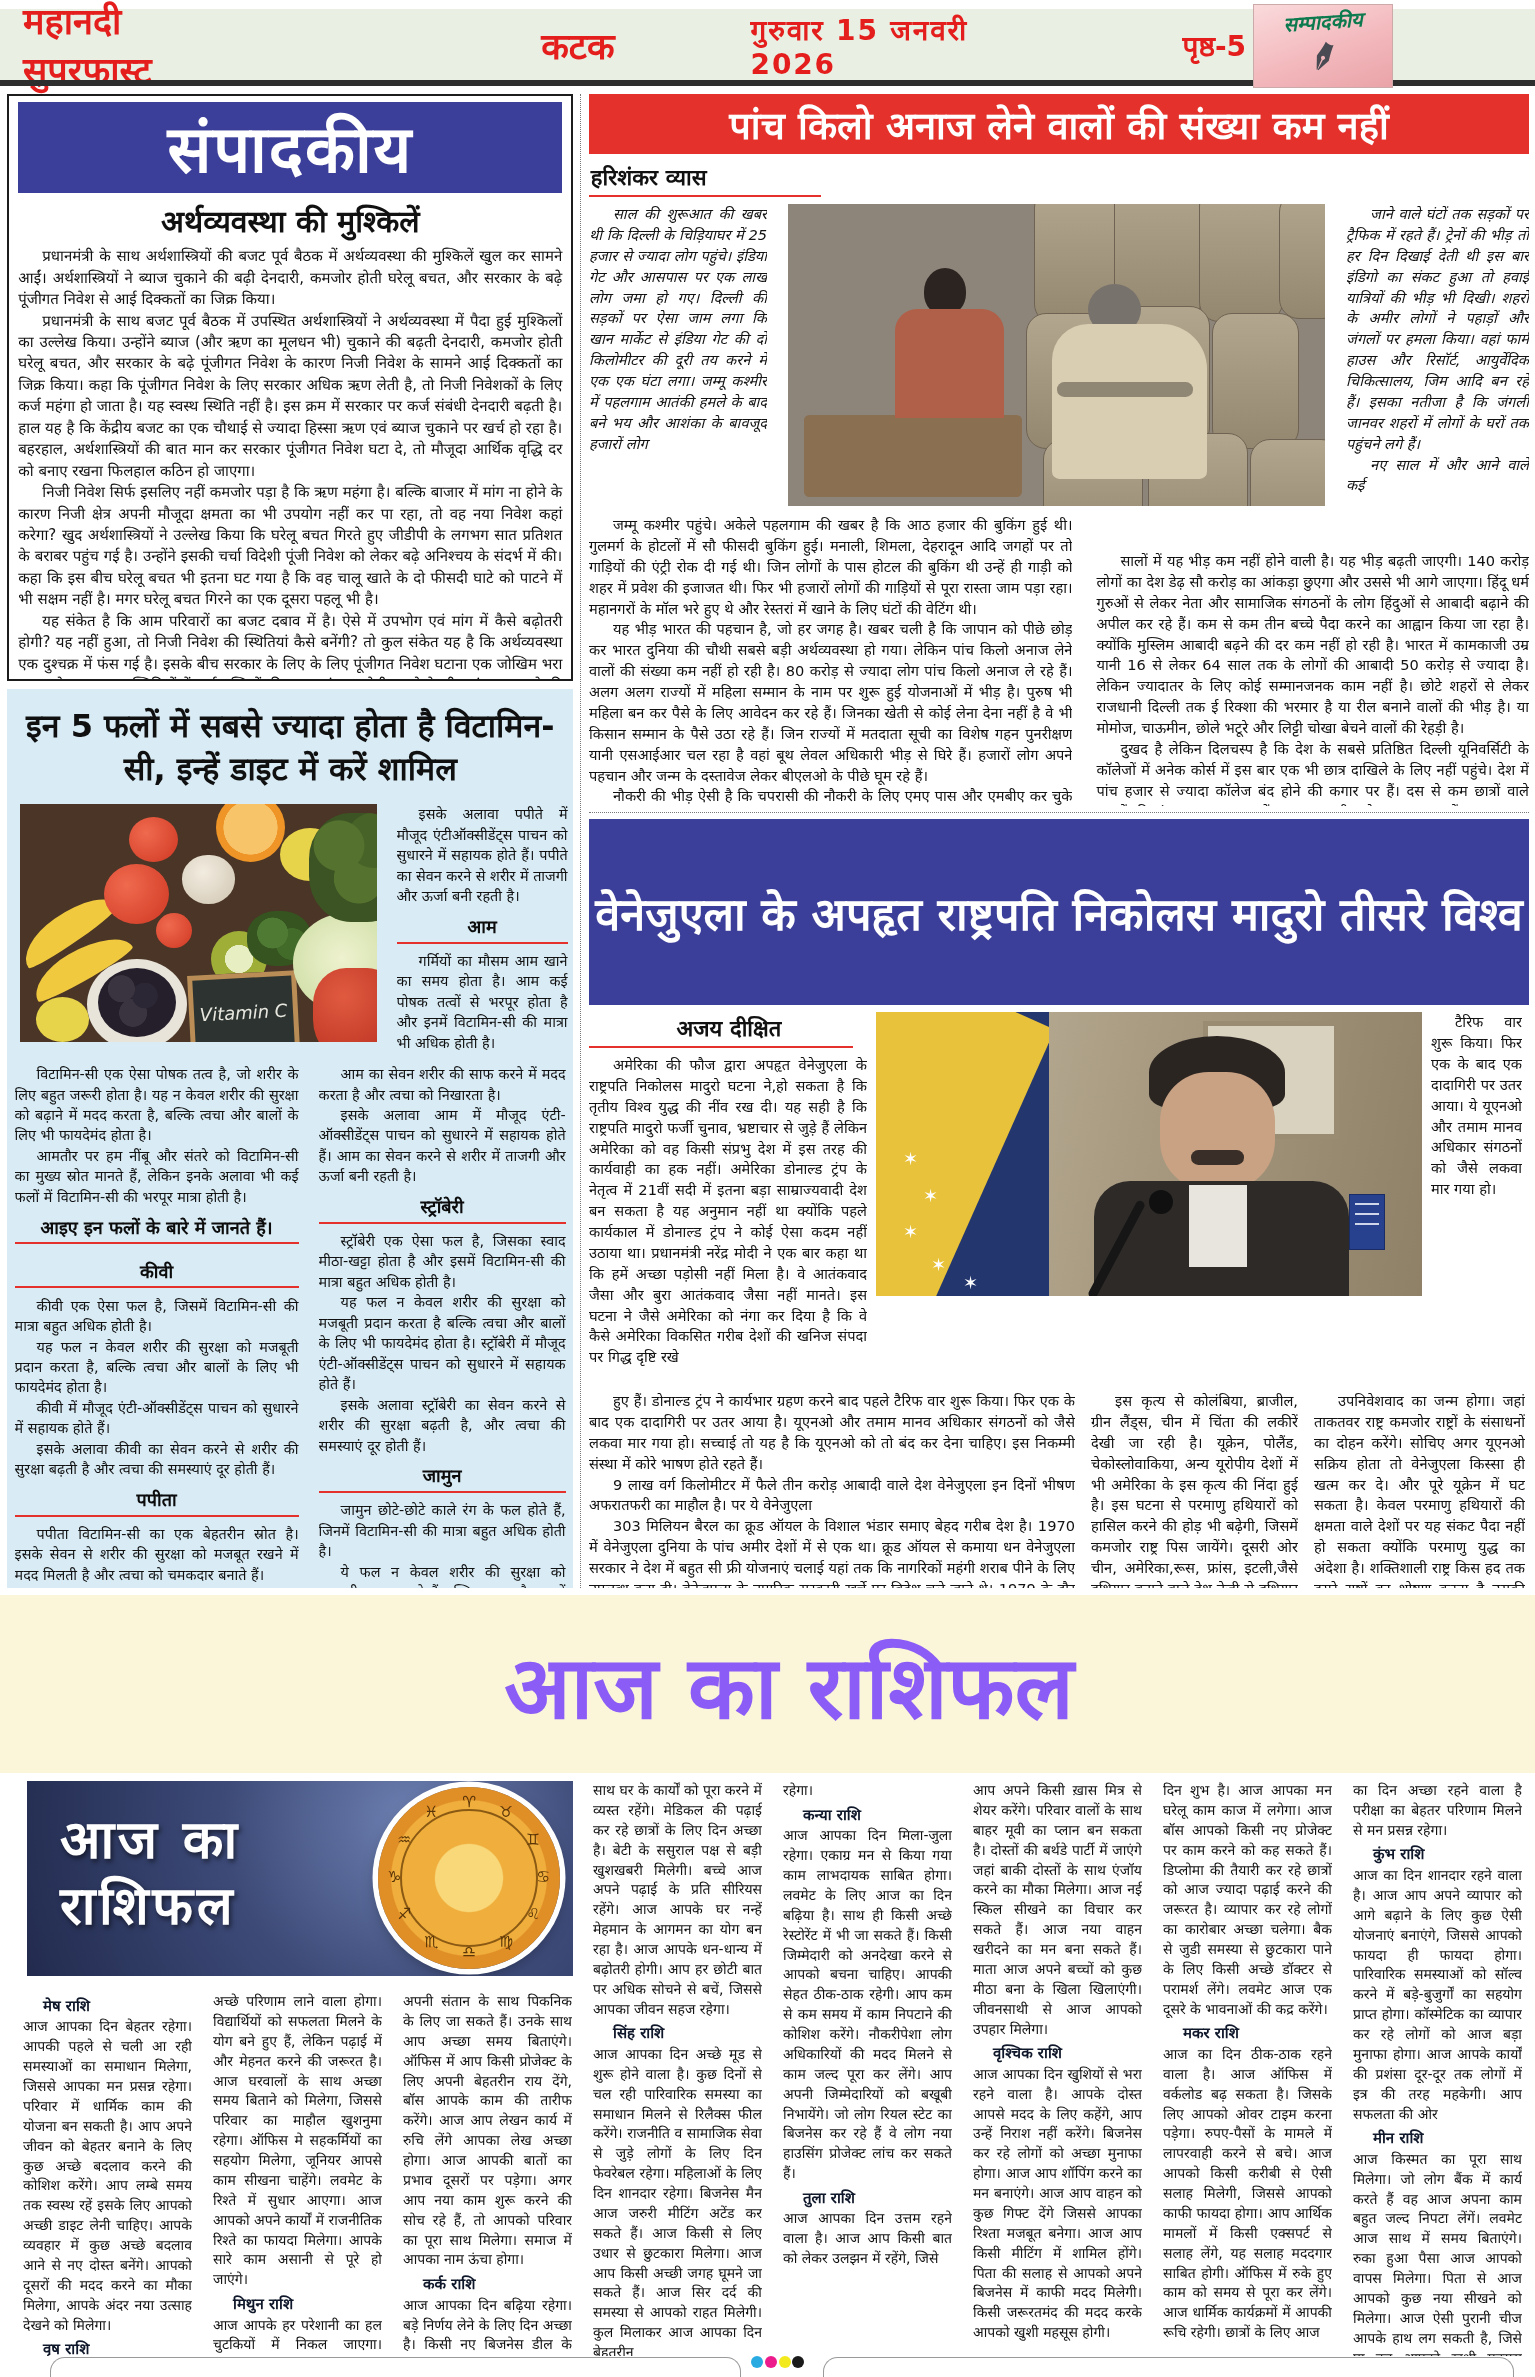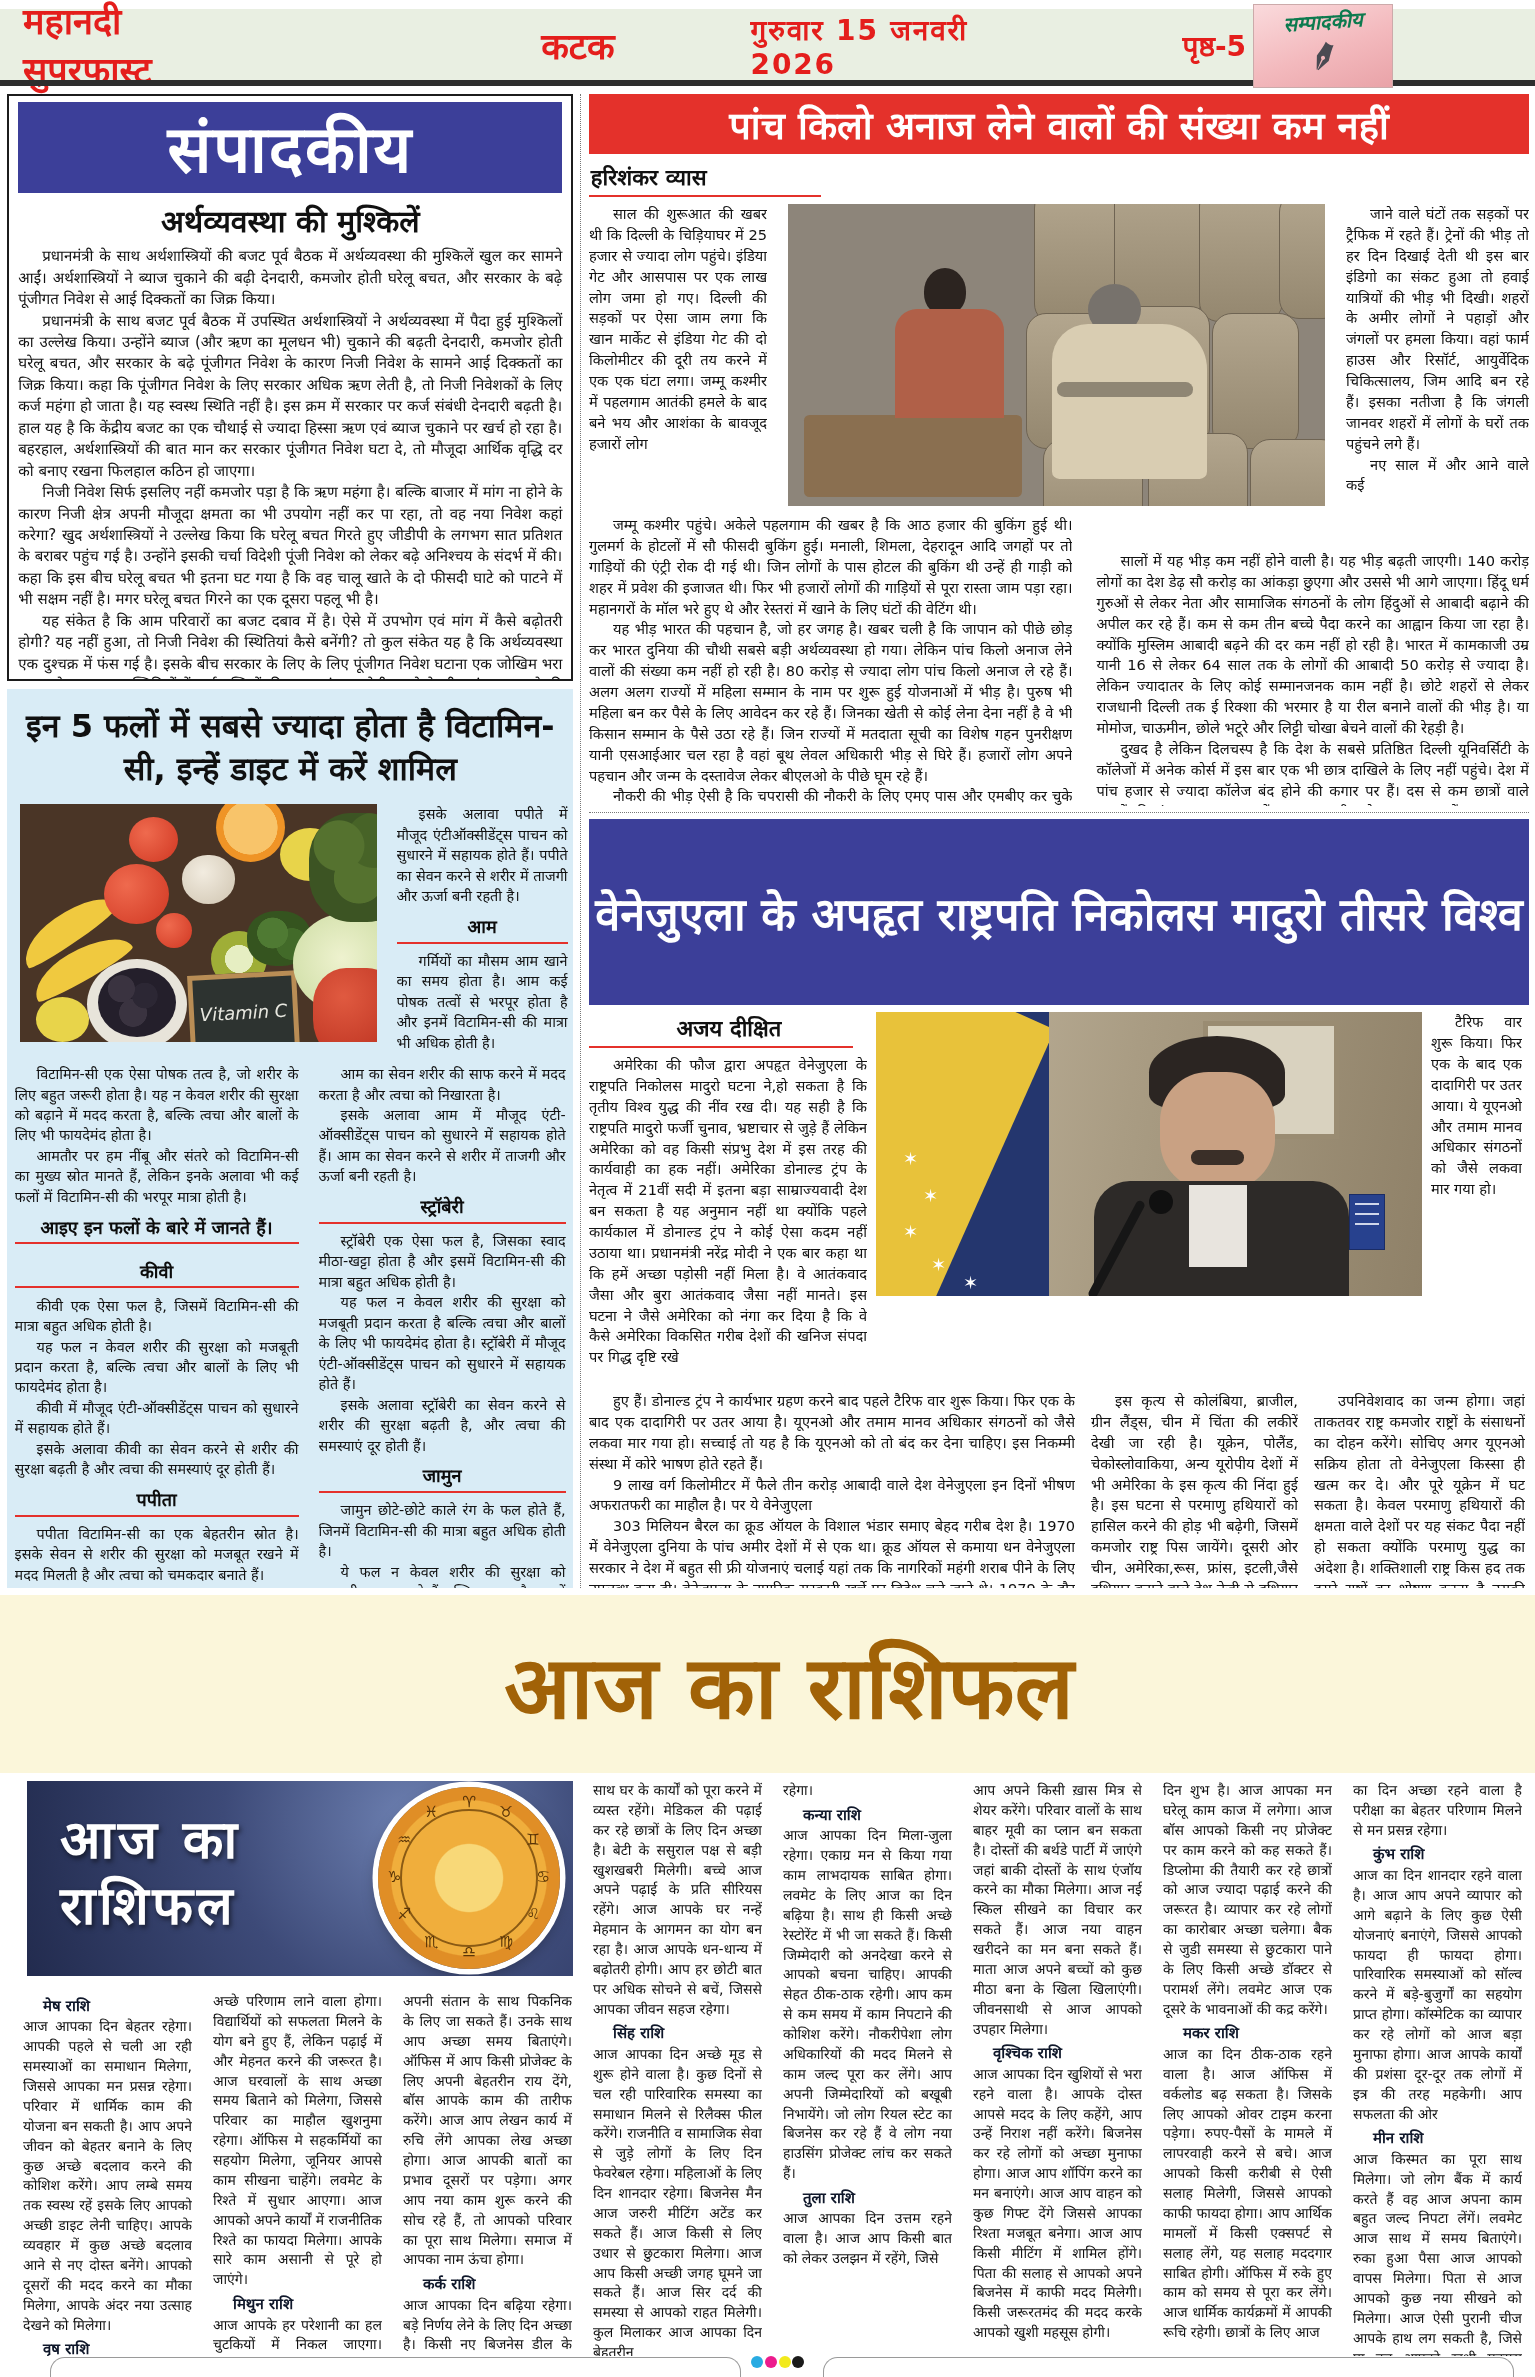--- a/index.html
+++ b/index.html
@@ -35,21 +35,21 @@
   
   .vdiv { position:absolute; width:0; border-left:1.8px dotted #777; }
   .hdiv { position:absolute; height:0; border-top:1.8px dotted #777; }
 
   
   #grain { position:absolute; left:589px; top:94px; width:940px; height:712px; overflow:hidden; }
   #grain-banner { width:100%; height:60px; background:#e4312b; display:flex; align-items:center; justify-content:center; }
   #grain-banner span { color:#fff; font-weight:bold; font-size:38px; }
   .author { font-weight:bold; font-size:22px; color:#111; padding:7.3px 0 3.6px 1.8px; }
   .author-u { width:232px; border-bottom:2.7px solid #e4312b; margin-bottom:7.3px; }
-  #grain-row1 { display:flex; gap:21px; }
+  #grain-row1 { display:flex; gap:21px;font-style:italic; }
   #grain-col1 { width:184px; overflow:hidden; }
   #grain-colr { width:189px; overflow:hidden; }
   #grain-row2 { display:flex; gap:24px; margin-top:9px; }
   #grain-widel { width:484px; overflow:hidden; }
   #grain-wider { width:433px; overflow:hidden;margin-top:36px; }
 
   
   #grain-photo { position:relative; width:537px; height:302px; background:#8d857a; overflow:hidden; flex:none; }
   .sack { position:absolute; background:linear-gradient(180deg,#b3a68e,#94876f); border-radius:20px; border:0.9px solid #6f6453; }
   #gp-desk { position:absolute; left:16.4px; bottom:9px; width:218px; height:82px; background:#8a6f50; border-radius:5.5px; }
@@ -114,21 +114,21 @@
   #mf-suit { position:absolute; left:218px; top:169px; width:255px; height:118px; background:#2d2a28; border-radius:36px 36px 0 0; }
   #mf-shirt { position:absolute; left:313px; top:173px; width:58px; height:82px; background:#e8e4de; }
   #mf-book { position:absolute; left:473px; top:182px; width:36px; height:56px; background:#27418e; border:1.8px solid #1a2c66; }
   #mf-book i { display:block; margin:7.3px auto 0 auto; width:24px; height:2.7px; background:#cfd6ea; }
   #mf-mic { position:absolute; left:236px; bottom:-7.3px; width:9px; height:109px; background:#161616; transform:rotate(28deg); border-radius:5.5px;}
   #mf-michead { position:absolute; left:273px; top:178px; width:24px; height:24px; background:#101010; border-radius:50%; }
 
   
   #astro-band { position:absolute; left:0; top:1595px; width:1535px; height:178px; background:#fbf6da;
     display:flex; align-items:center; justify-content:center; }
-  #astro-band span { color:#a16207; font-weight:bold; font-size:87px;margin-left:43px; }
+  #astro-band span { color:#8b5cf6; font-weight:bold; font-size:87px;margin-left:43px; }
   #astro-body { position:absolute; left:23px; top:1781px; width:1501px; height:575px; display:flex; gap:21px; }
   .astro-col { width:169px; overflow:hidden; }
   .astro-col p { font-size:14px; line-height:1.42; text-align:justify; color:#111; margin:0; }
   .astro-col .sign-h { font-weight:bold; font-size:15px; color:#0f172a; padding:2.7px 0 2.7px 20px; }
   .astro-col-offset { padding-top:211px; }
   #astro-img { position:absolute; left:27px; top:1781px; width:546px; height:195px; overflow:hidden;
     background:radial-gradient(circle at 70% 20%,#6c7fb0 0%,#3d4a78 45%,#222b4e 100%); }
   #astro-img .t { position:absolute; left:33px; top:25.5px; color:#fff; font-weight:bold; font-size:53px; line-height:1.25;
     text-shadow:1.8px 2.7px 5.5px rgba(0,0,0,.55); letter-spacing:3.6px;}
   #wheel { position:absolute; right:12.7px; top:5.5px; width:182px; height:182px; border-radius:50%;

